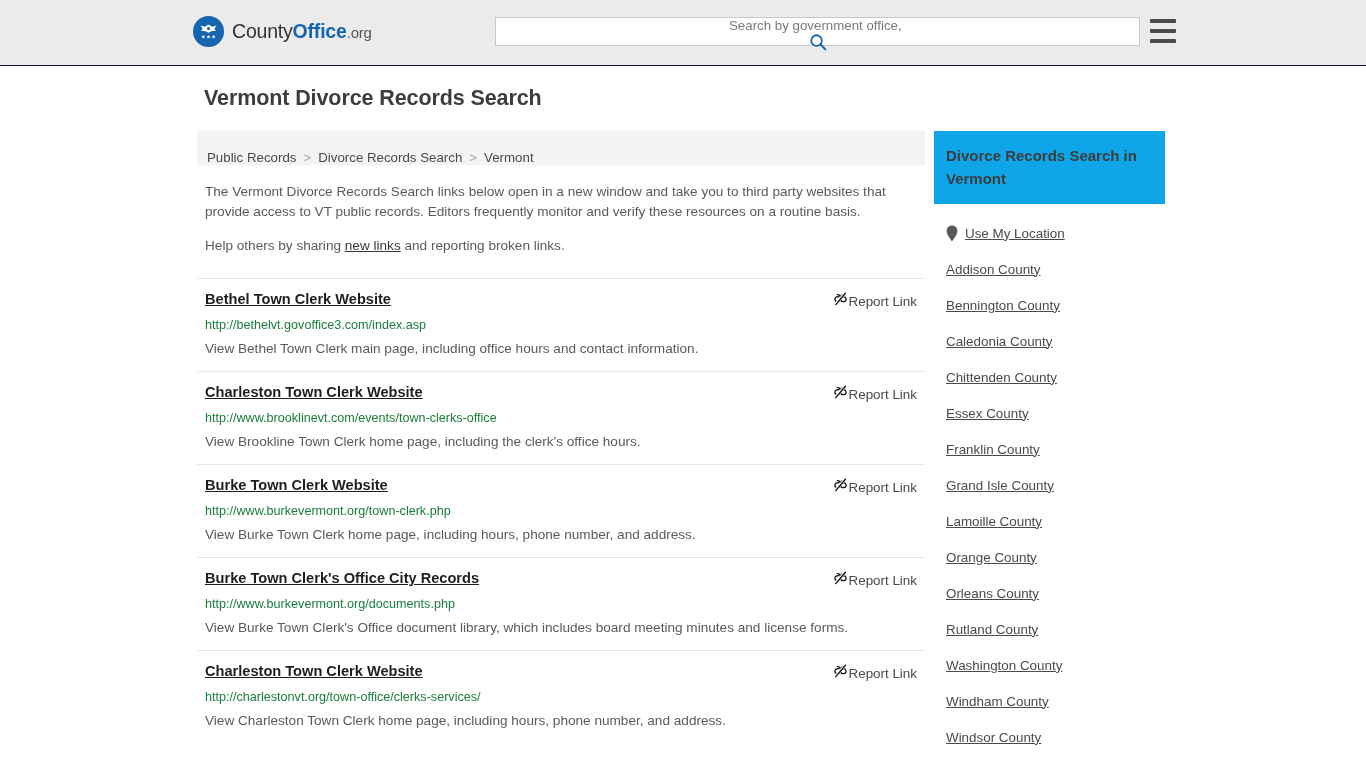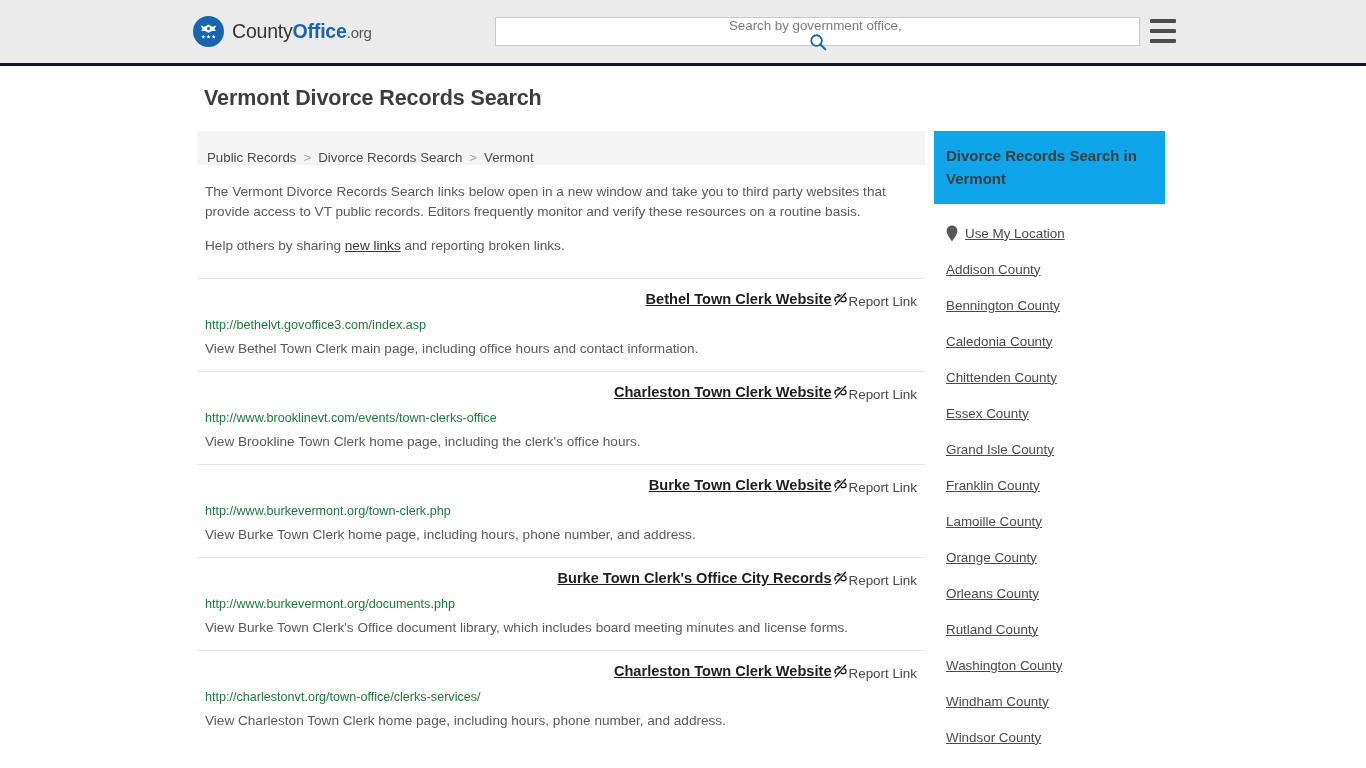--- a/index.html
+++ b/index.html
@@ -9,21 +9,21 @@
     width: 1366px; height: 768px;
     overflow: hidden;
     background: #ffffff;
     font-family: "Liberation Sans", sans-serif;
   }
 
   
   .site-header {
     height: 66px;
     background: #ebebeb;
-    border-bottom: 3px solid #0f172a;
+    border-bottom: 1px solid #0f172a;
     position: relative;
   }
   .header-inner {
     width: 1366px; height: 63px;
     display: flex; align-items: center;
   }
   .brand {
     display: flex; align-items: center;
     margin-left: 193px;
     text-decoration: none;
@@ -157,21 +157,21 @@
 
   
   .listing {
     border-top: 1px solid #e6e6e6;
     padding: 11px 8px 12px 8px;
     position: relative;
   }
   .listing-head {
     display: flex;
     align-items: flex-start;
-    justify-content: flex-end;
+    justify-content: space-between;
   }
   .listing-title {
     font-size: 14.6px;
     font-weight: bold;
     color: #1e1e1e;
     text-decoration: underline;
     cursor: pointer;
     line-height: 19px;
     max-width: 600px;
   }
@@ -409,24 +409,24 @@
         <div class="side-row">
           <a class="side-link">Caledonia County</a>
         </div>
         <div class="side-row">
           <a class="side-link">Chittenden County</a>
         </div>
         <div class="side-row">
           <a class="side-link">Essex County</a>
         </div>
         <div class="side-row">
+          <a class="side-link">Franklin County</a>
+        </div>
+        <div class="side-row">
           <a class="side-link">Grand Isle County</a>
-        </div>
-        <div class="side-row">
-          <a class="side-link">Franklin County</a>
         </div>
         <div class="side-row">
           <a class="side-link">Lamoille County</a>
         </div>
         <div class="side-row">
           <a class="side-link">Orange County</a>
         </div>
         <div class="side-row">
           <a class="side-link">Orleans County</a>
         </div>

